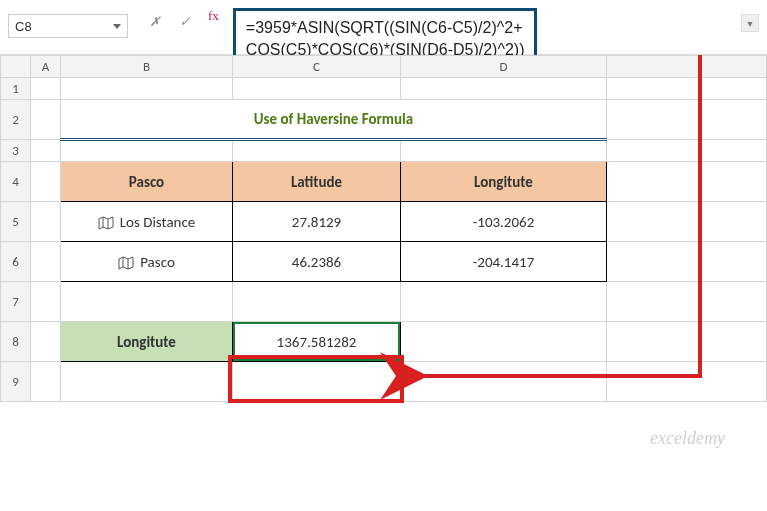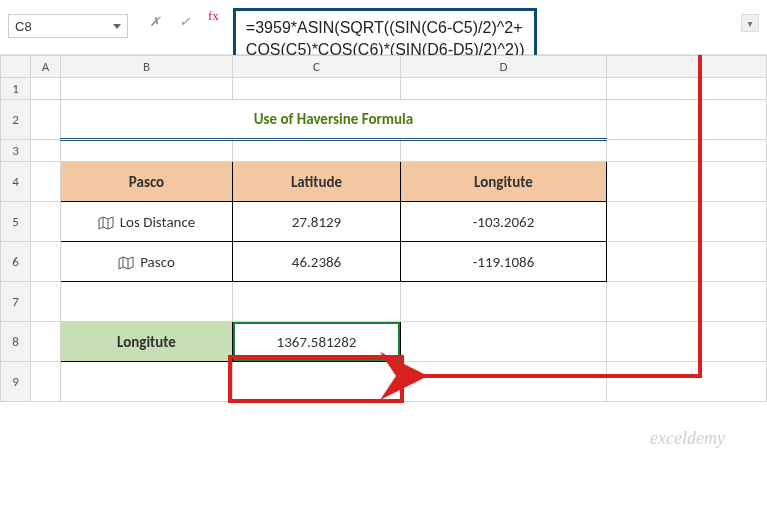--- a/index.html
+++ b/index.html
@@ -274,21 +274,21 @@
       <td class="rowhdr">6</td>
       <td></td>
       <td class="data-cell city-cell">
         <span class="geo-icon">
           <svg viewBox="0 0 16 14">
                 <path d="M1 3 L5 1 L10 3 L15 1 L15 11 L10 13 L5 11 L1 13 Z M5 1 V11 M10 3 V13" fill="none" stroke="#555" stroke-width="1"></path>
               </svg>
         </span><span>Pasco</span>
       </td>
       <td class="data-cell">46.2386</td>
-      <td class="data-cell">-119.1086</td>
+      <td class="data-cell">-204.1417</td>
       <td></td>
     </tr>
     <tr>
       <td class="rowhdr">7</td>
       <td></td>
       <td></td>
       <td></td>
       <td></td>
       <td></td>
     </tr>

